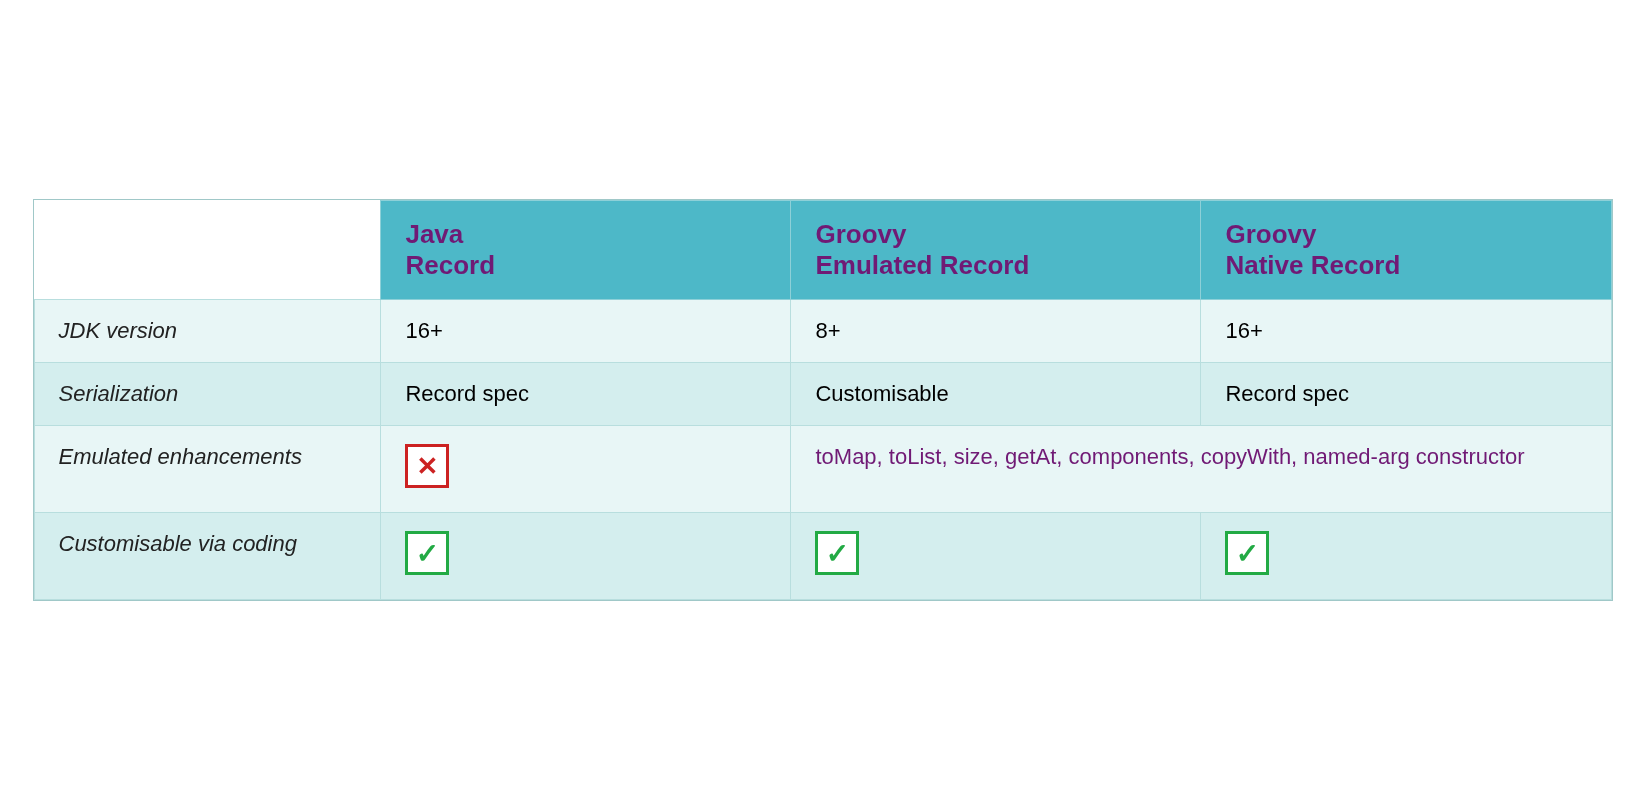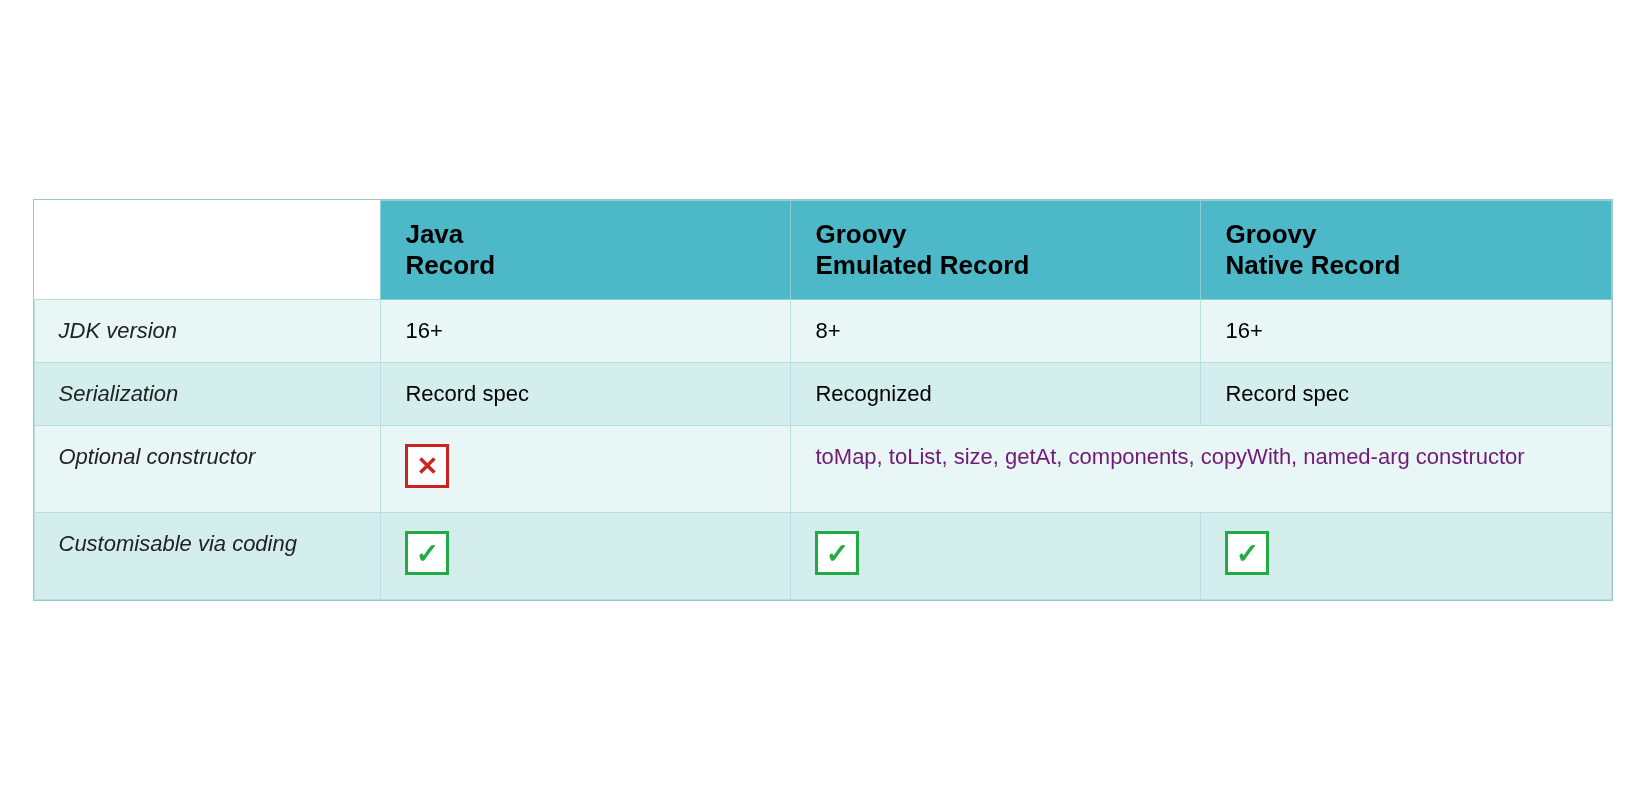--- a/index.html
+++ b/index.html
@@ -15,21 +15,21 @@
     .table-wrapper {
       width: 1580px;
       border: 1px solid #a0c8c8;
     }
     table {
       width: 100%;
       border-collapse: collapse;
     }
     thead tr th {
       background-color: #4db8c8;
-      color: #000000;
+      color: #701a75;
       font-weight: bold;
       font-size: 26px;
       padding: 18px 24px;
       text-align: left;
       vertical-align: top;
       border: 1px solid #8dd0d8;
     }
     thead tr th:first-child {
       background-color: transparent;
       border: none;
@@ -134,25 +134,25 @@
     <tbody id="table-body">
     <tr>
           <td class="row-label col-label">JDK version</td>
           <td class="col-java">16+</td>
           <td>8+</td>
           <td>16+</td>
         </tr>
         <tr>
           <td class="row-label col-label">Serialization</td>
           <td class="col-java">Record spec</td>
-          <td>Recognized</td>
+          <td>Customisable</td>
           <td>Record spec</td>
         </tr>
         <tr>
-          <td class="row-label col-label">Optional constructor</td>
+          <td class="row-label col-label">Emulated enhancements</td>
           <td class="col-java"><span class="cross-icon"></span></td>
           <td colspan="2"><span class="purple-text">toMap, toList, size, getAt, components, copyWith, named-arg constructor</span></td>
         </tr>
         <tr>
           <td class="row-label col-label">Customisable via coding</td>
           <td class="col-java"><span class="check-icon"></span></td>
           <td><span class="check-icon"></span></td>
           <td><span class="check-icon"></span></td>
         </tr>
       </tbody>

